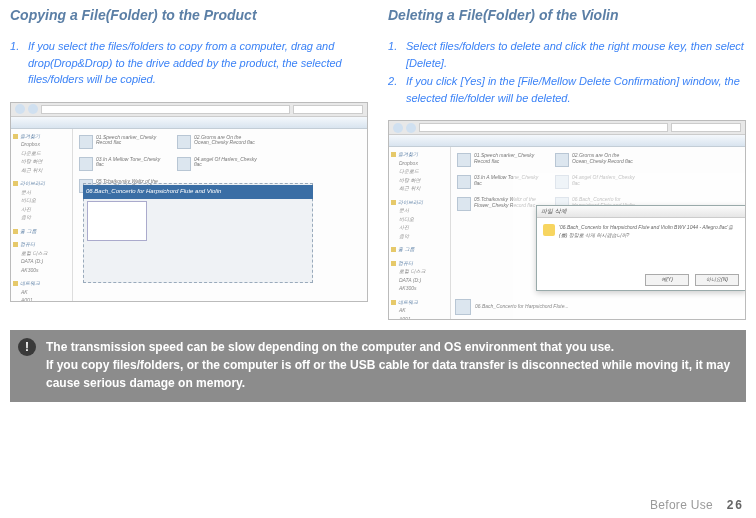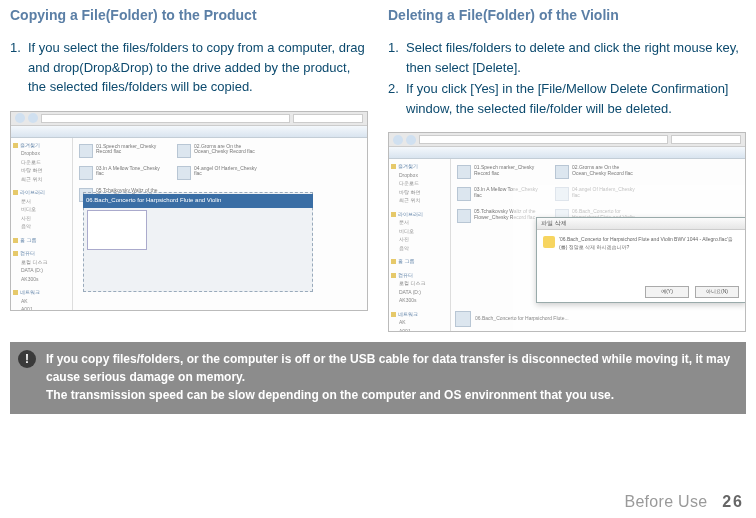--- a/index.html
+++ b/index.html
@@ -10,36 +10,37 @@
     background: #ffffff;
     color: #8b8b8b;
     font-size: 13px;
     line-height: 1.5;
     position: relative;
   }
   .page {
     display: flex;
     gap: 20px;
     padding: 5px 10px 0 10px;
+    font-style: italic;
   }
   .col {
     flex: 1;
     min-width: 0;
   }
   .heading {
     color: #5b7fa6;
     font-weight: bold;
     font-size: 14px;
     margin-bottom: 12px;
   }
   ol {
     list-style: none;
     counter-reset: item;
-    color: #0c4a6e;
-    font-size: 13px;
+    color: #3b82f6;
+    font-size: 11px;
   }
   ol li {
     counter-increment: item;
     padding-left: 18px;
     position: relative;
     margin-bottom: 2px;
   }
   ol li::before {
     content: counter(item) ".";
     position: absolute;
@@ -194,21 +195,21 @@
     left:8px; top:8px;
     width:18px;height:18px;border-radius:50%;
     background:#3a3a3a; color:#fff;
     display:flex;align-items:center;justify-content:center;
     font-size:12px; font-weight:bold;
   }
   .footer {
     position:absolute;
     right:12px; bottom:4px;
     color:#9a9a9a;
-    font-size:16px;
+    font-size:12px;
     letter-spacing:0.3px;
   }
   .footer .pn { color:#666; margin-left:10px; font-weight:bold; letter-spacing:2px; }
 </style>
 </head>
 <body>
 
 <div class="page">
 
   <div class="col">
@@ -377,20 +378,20 @@
             <div>06.Bach_Concerto for Harpsichord Flute...</div>
           </div>
         </div>
       </div>
     </div>
   </div>
 </div>
 
 <div class="notice">
   <div class="badge">!</div>
+  <div>The transmission speed can be slow depending on the computer and OS environment that you use.</div>
   <div>If you copy files/folders, or the computer is off or the USB cable for data transfer is disconnected while moving it, it may cause serious damage on memory.</div>
-  <div>The transmission speed can be slow depending on the computer and OS environment that you use.</div>
 </div>
 
 <div class="footer">
   <span>Before Use</span>
   <span class="pn">26</span>
 </div>
 
 </body></html>

